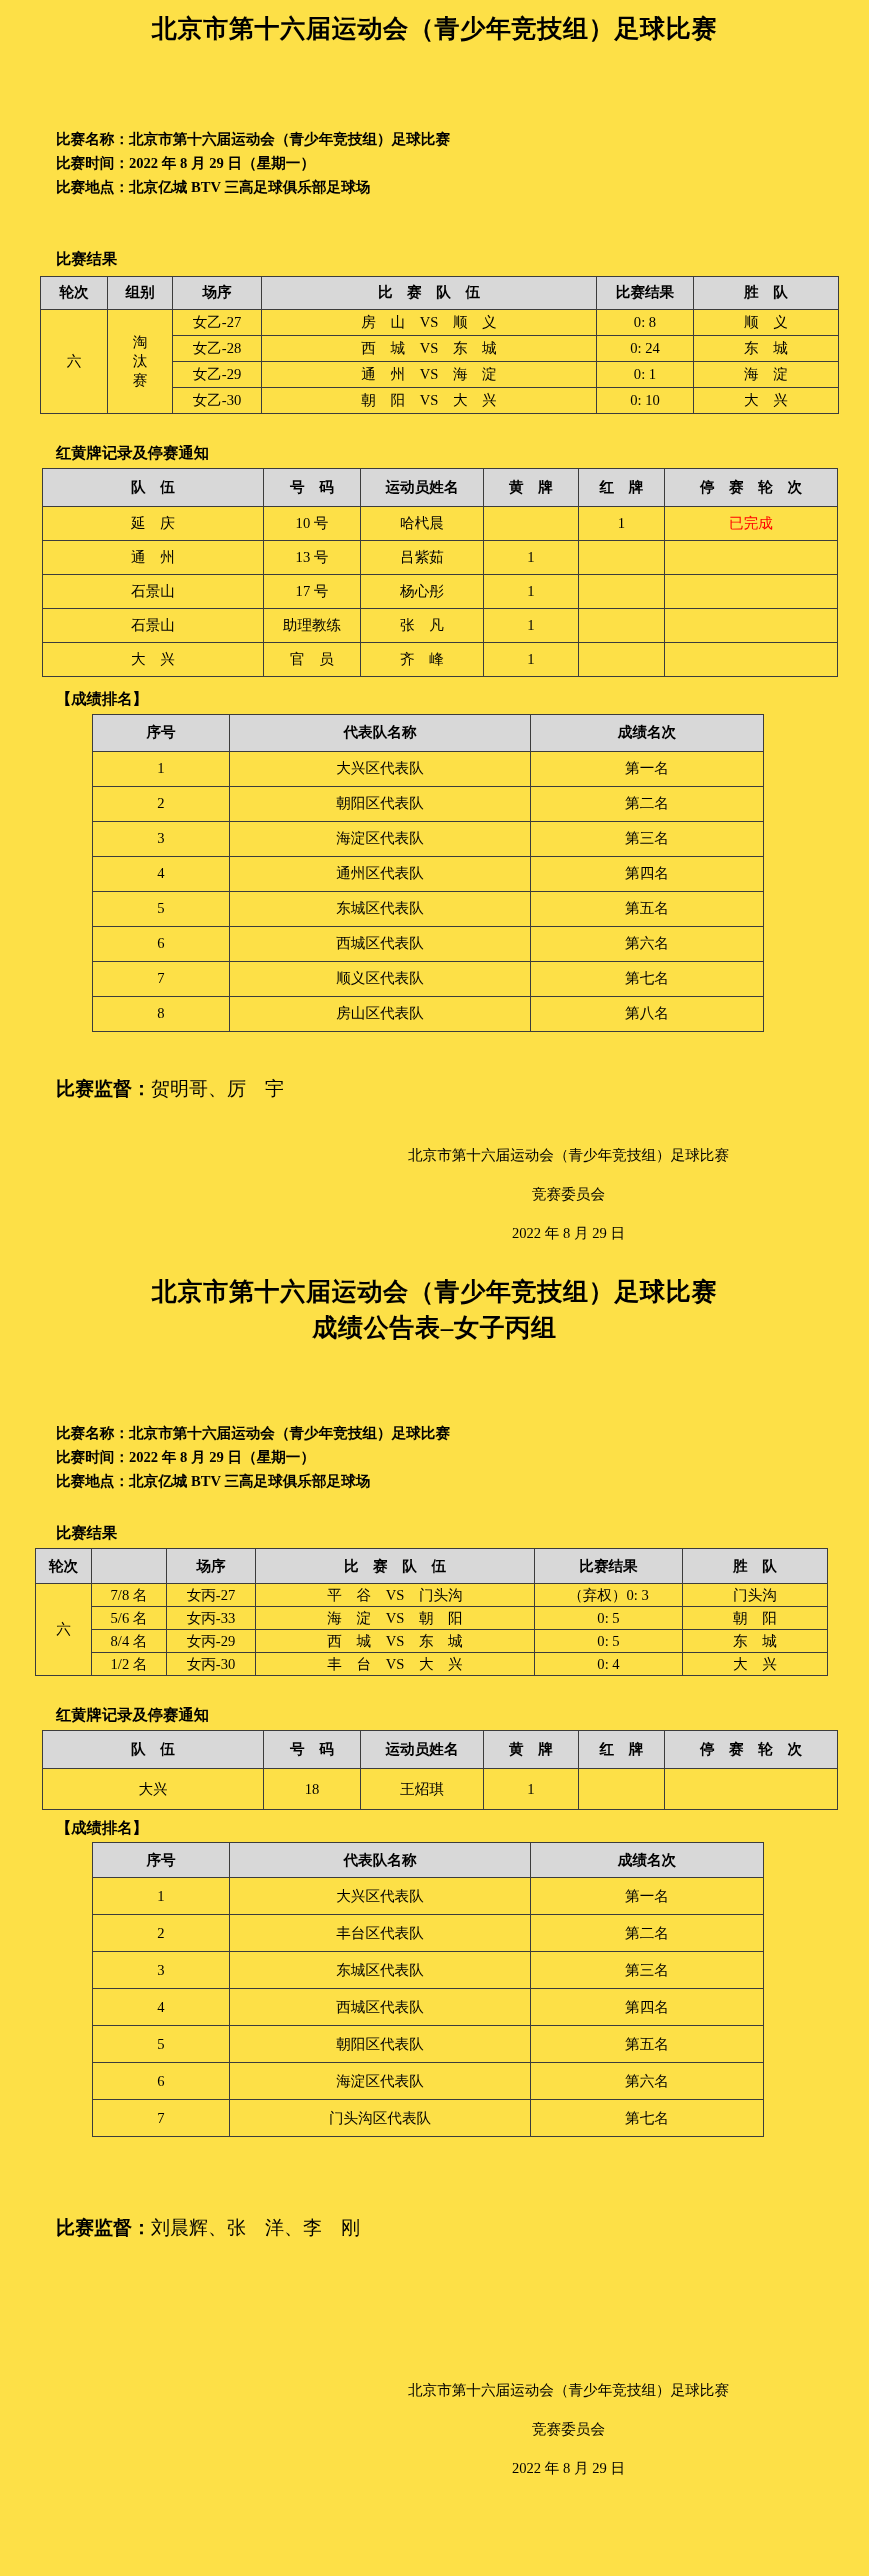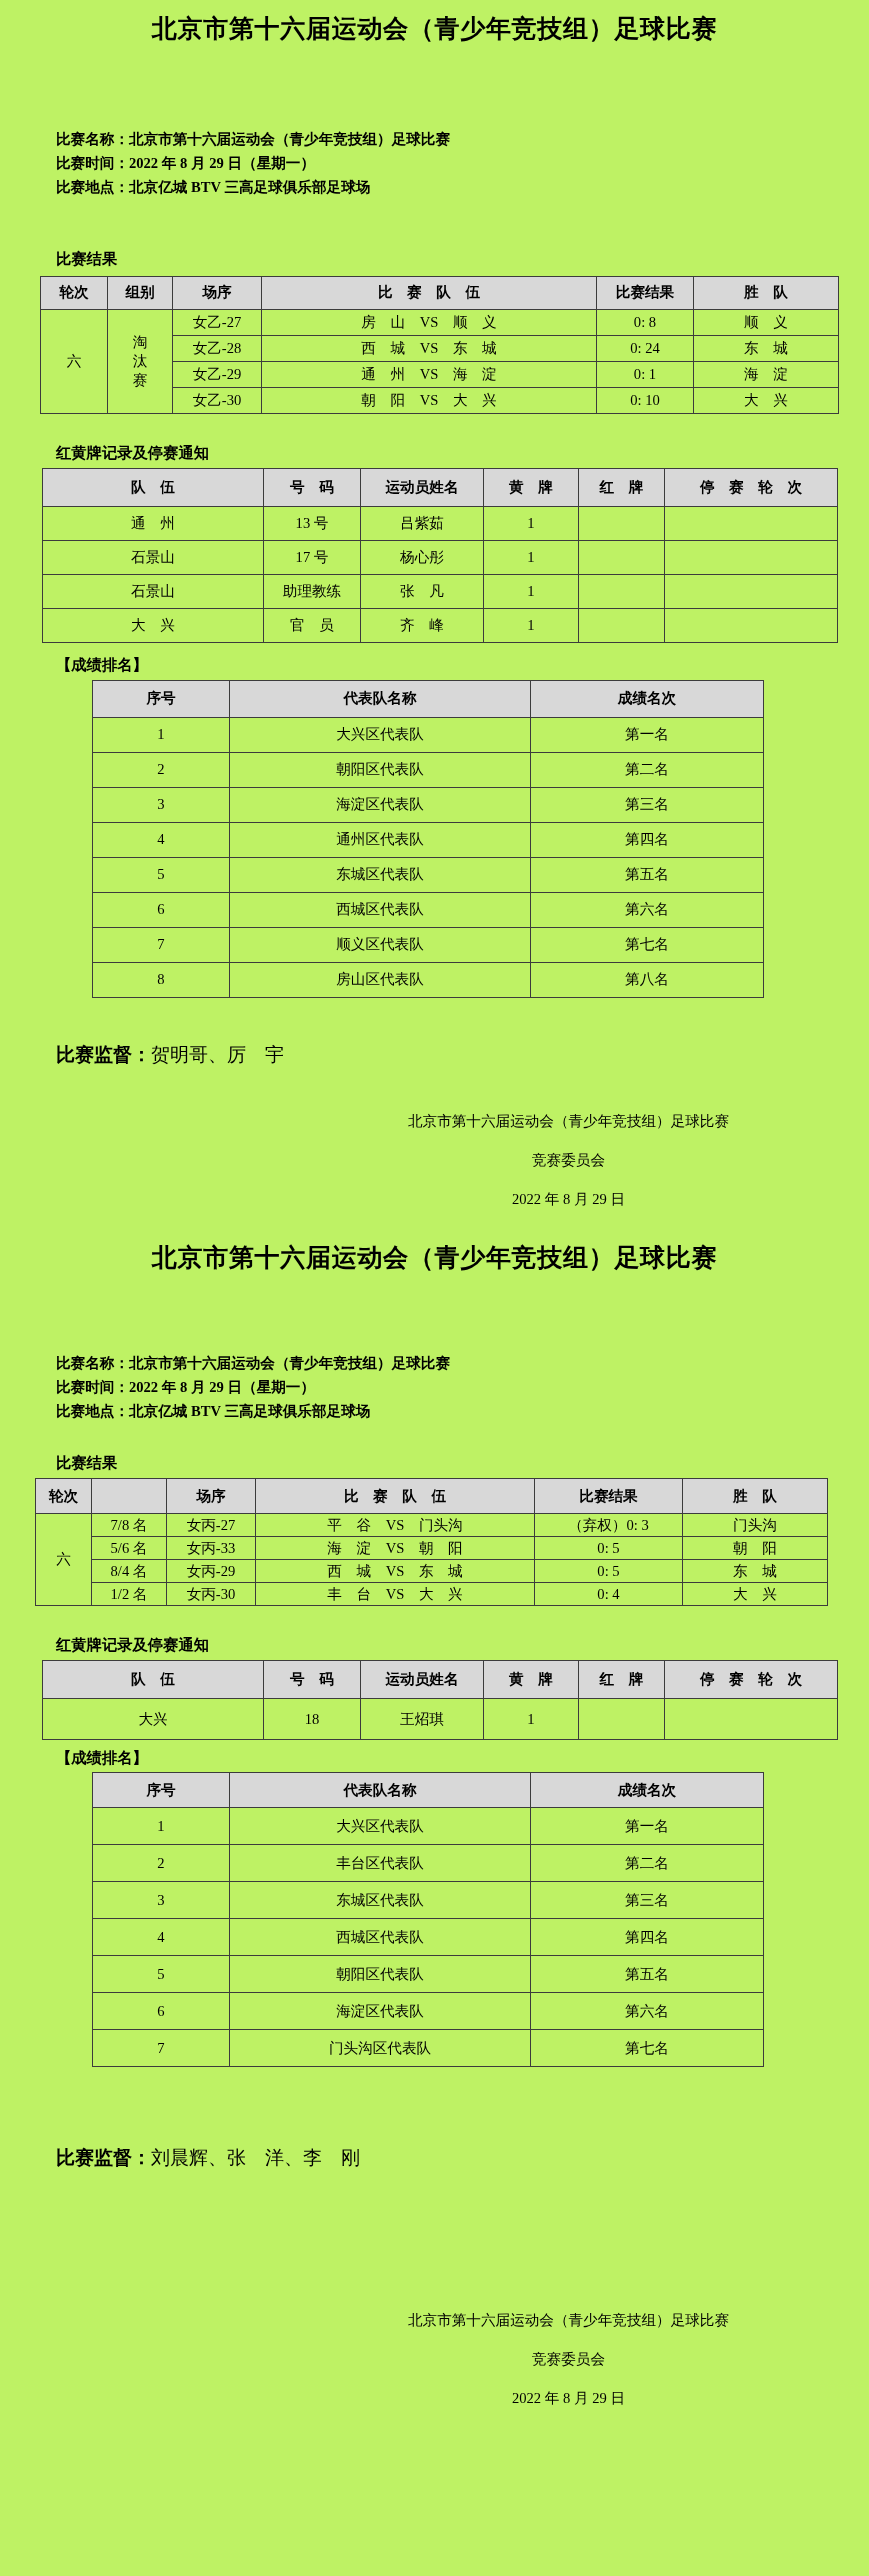--- a/index.html
+++ b/index.html
@@ -2,21 +2,21 @@
 <html style="font-size:11px"><head>
 <meta charset="utf-8">
 <style>
   * { margin:0; padding:0; box-sizing:border-box; }
   html,body { background:#ffffff; }
   body {
     width:869px;
     font-family:"Liberation Serif","DejaVu Serif",serif;
     color:#000;
   }
-  .page { width:869px; height:2576px; background:#bef264; overflow:hidden; }
+  .page { width:869px; height:2576px; background:#fde047; overflow:hidden; }
 
   .doc-title { text-align:center; font-weight:bold; font-size:25px; line-height:36px; letter-spacing:0.7px; }
   .sec1 .doc-title { padding-top:11px; }
 
   .info { margin-left:56px; font-size:14.6px; font-weight:bold; line-height:24px; }
   .info-line .lbl { font-weight:bold; }
 
   .heading { margin-left:56px; font-size:15.3px; font-weight:bold; height:22px; line-height:22px; }
 
   table.tbl { border-collapse:collapse; table-layout:fixed; border:1.4px solid #1f1f1f; }
@@ -159,20 +159,28 @@
           <th>队　伍</th>
           <th>号　码</th>
           <th>运动员姓名</th>
           <th>黄　牌</th>
           <th>红　牌</th>
           <th>停　赛　轮　次</th>
         </tr>
       </thead>
       <tbody>
         <tr>
+          <td>延　庆</td>
+          <td>10 号</td>
+          <td>哈杙晨</td>
+          <td></td>
+          <td>1</td>
+          <td class="red">已完成</td>
+        </tr>
+        <tr>
           <td>通　州</td>
           <td>13 号</td>
           <td>吕紫茹</td>
           <td>1</td>
           <td></td>
           <td></td>
         </tr>
         <tr>
           <td>石景山</td>
           <td>17 号</td>
@@ -265,20 +273,21 @@
       <div>北京市第十六届运动会（青少年竞技组）足球比赛</div>
       <div>竞赛委员会</div>
       <div>2022 年 8 月 29 日</div>
     </div>
   </div>
 
   <div class="sec2">
 
     <div class="doc-title">
       <div>北京市第十六届运动会（青少年竞技组）足球比赛</div>
+      <div>成绩公告表–女子丙组</div>
     </div>
 
     <div class="info">
       <div class="info-line"><span class="lbl">比赛名称：</span><span>北京市第十六届运动会（青少年竞技组）足球比赛</span></div>
       <div class="info-line"><span class="lbl">比赛时间：</span><span>2022 年 8 月 29 日（星期一）</span></div>
       <div class="info-line"><span class="lbl">比赛地点：</span><span>北京亿城 BTV 三高足球俱乐部足球场</span></div>
     </div>
 
     <div class="heading h-results">比赛结果</div>
 

